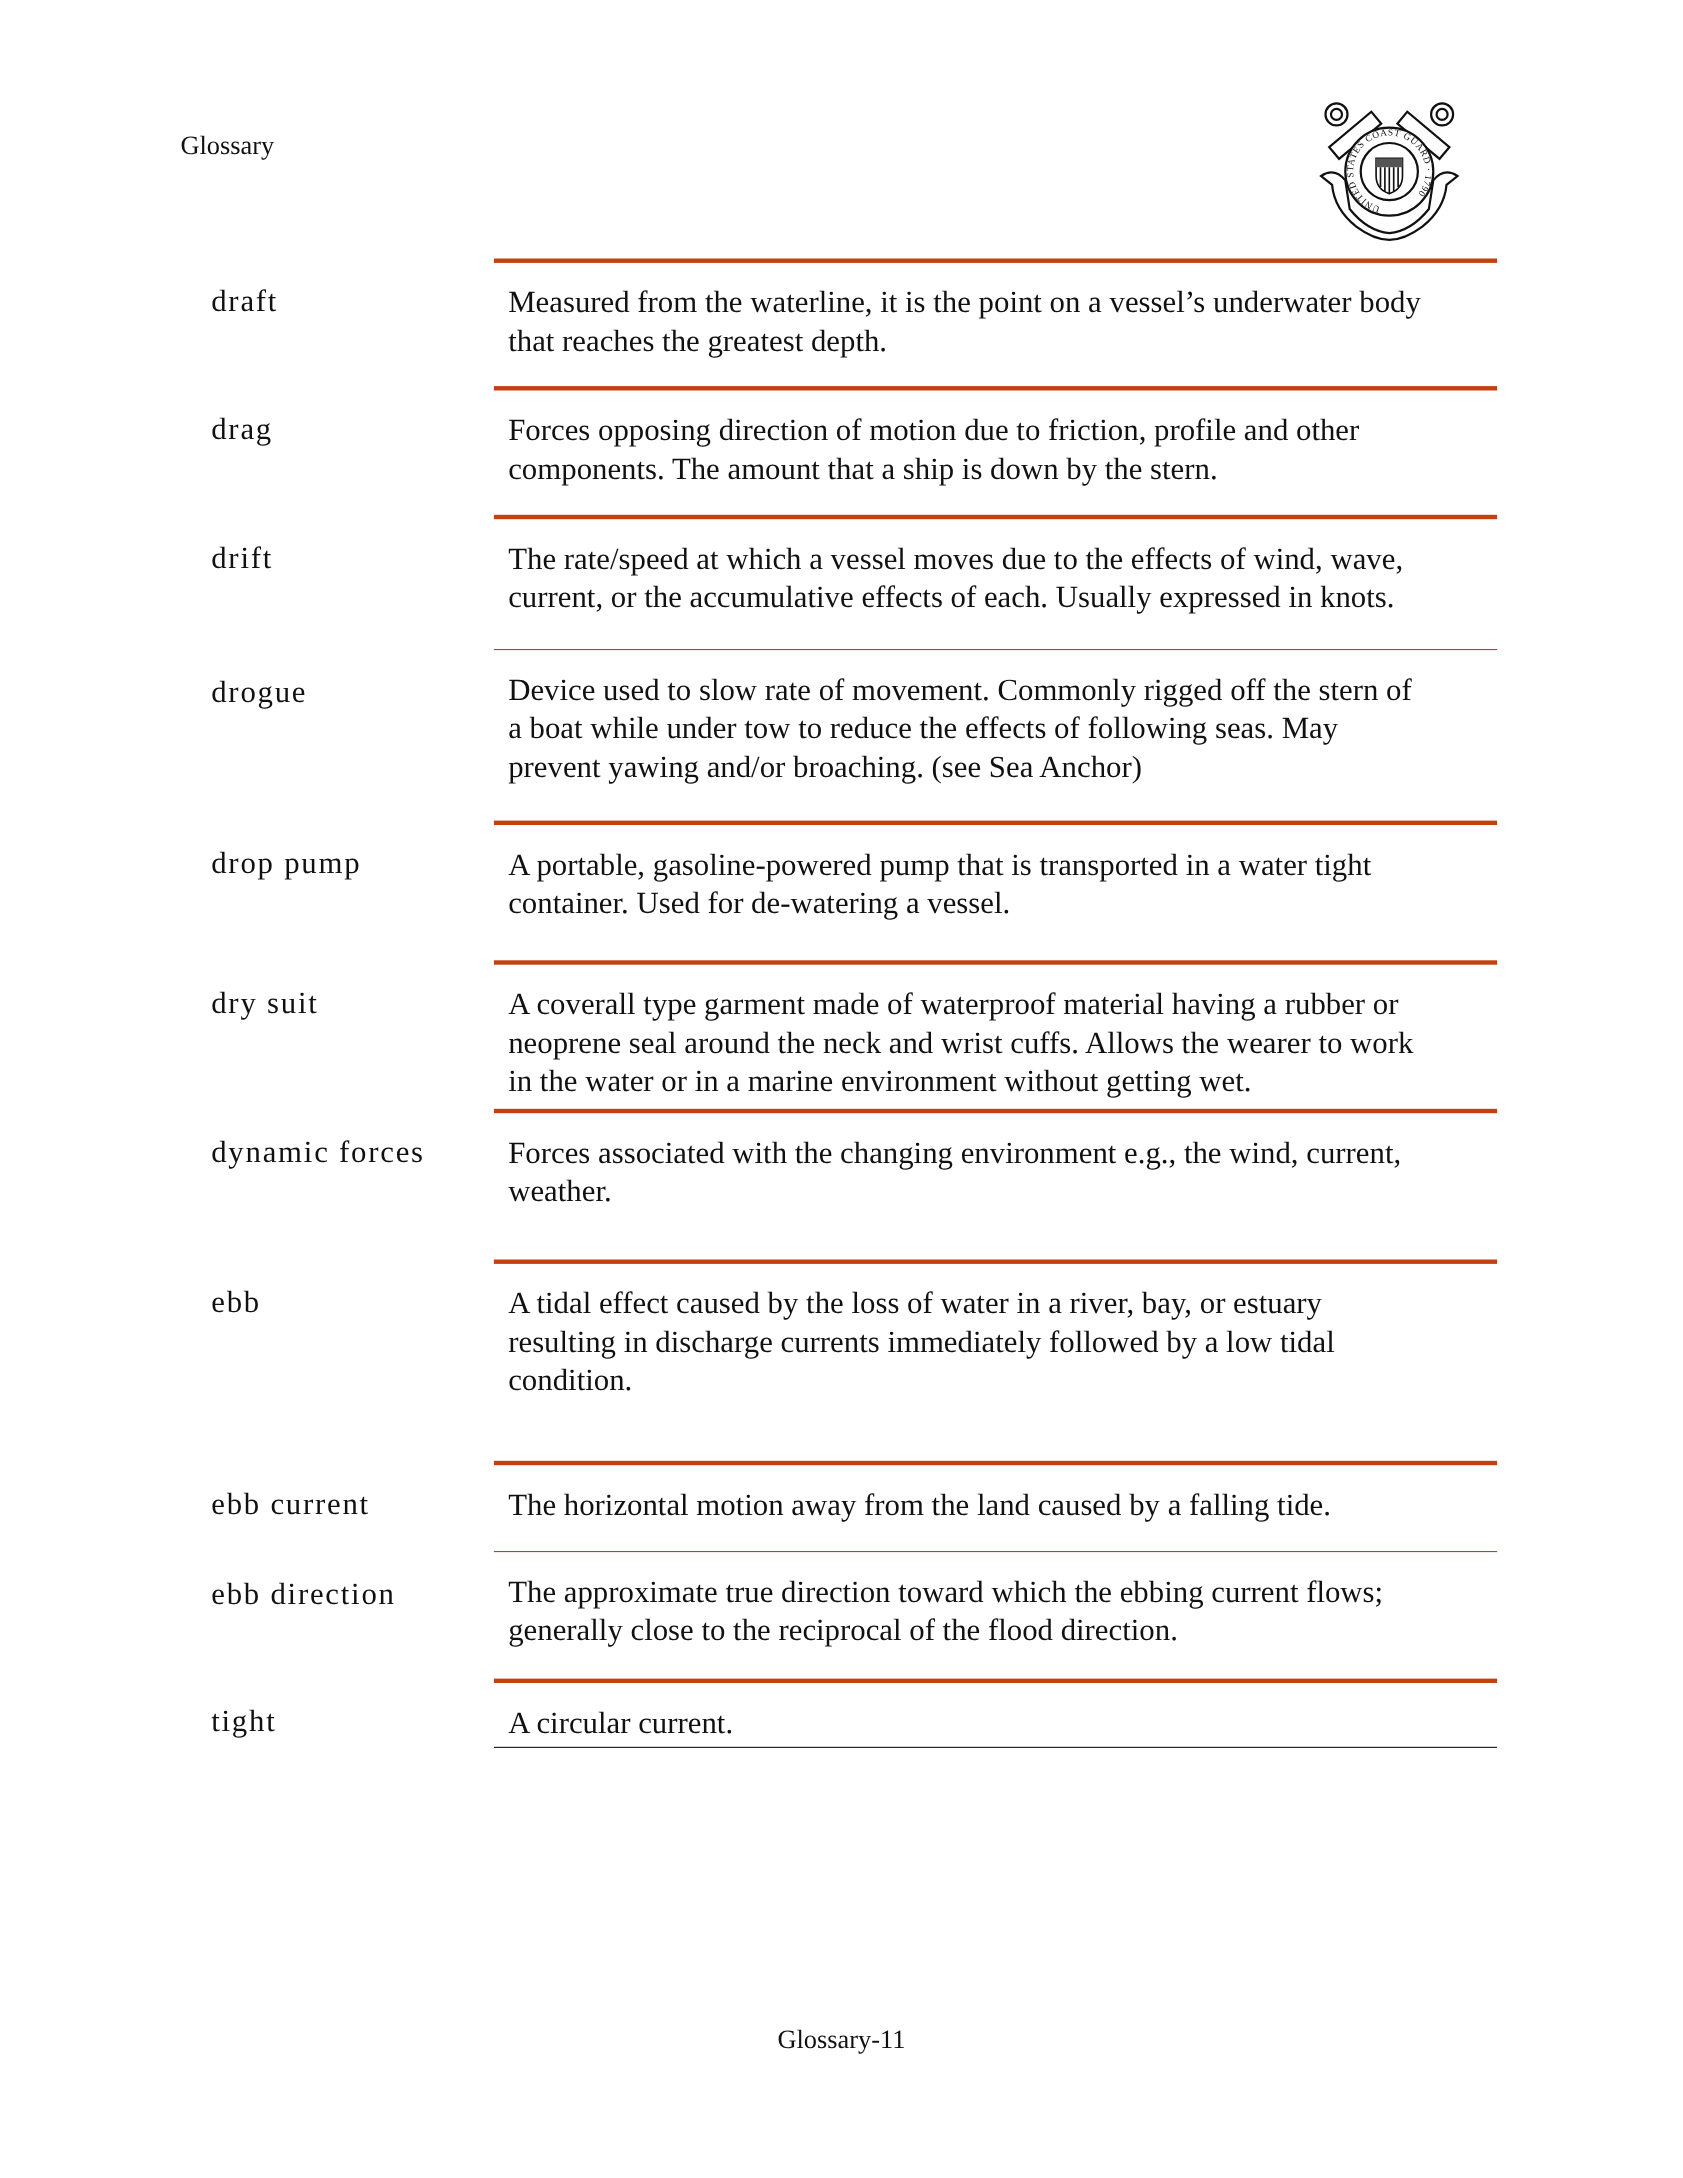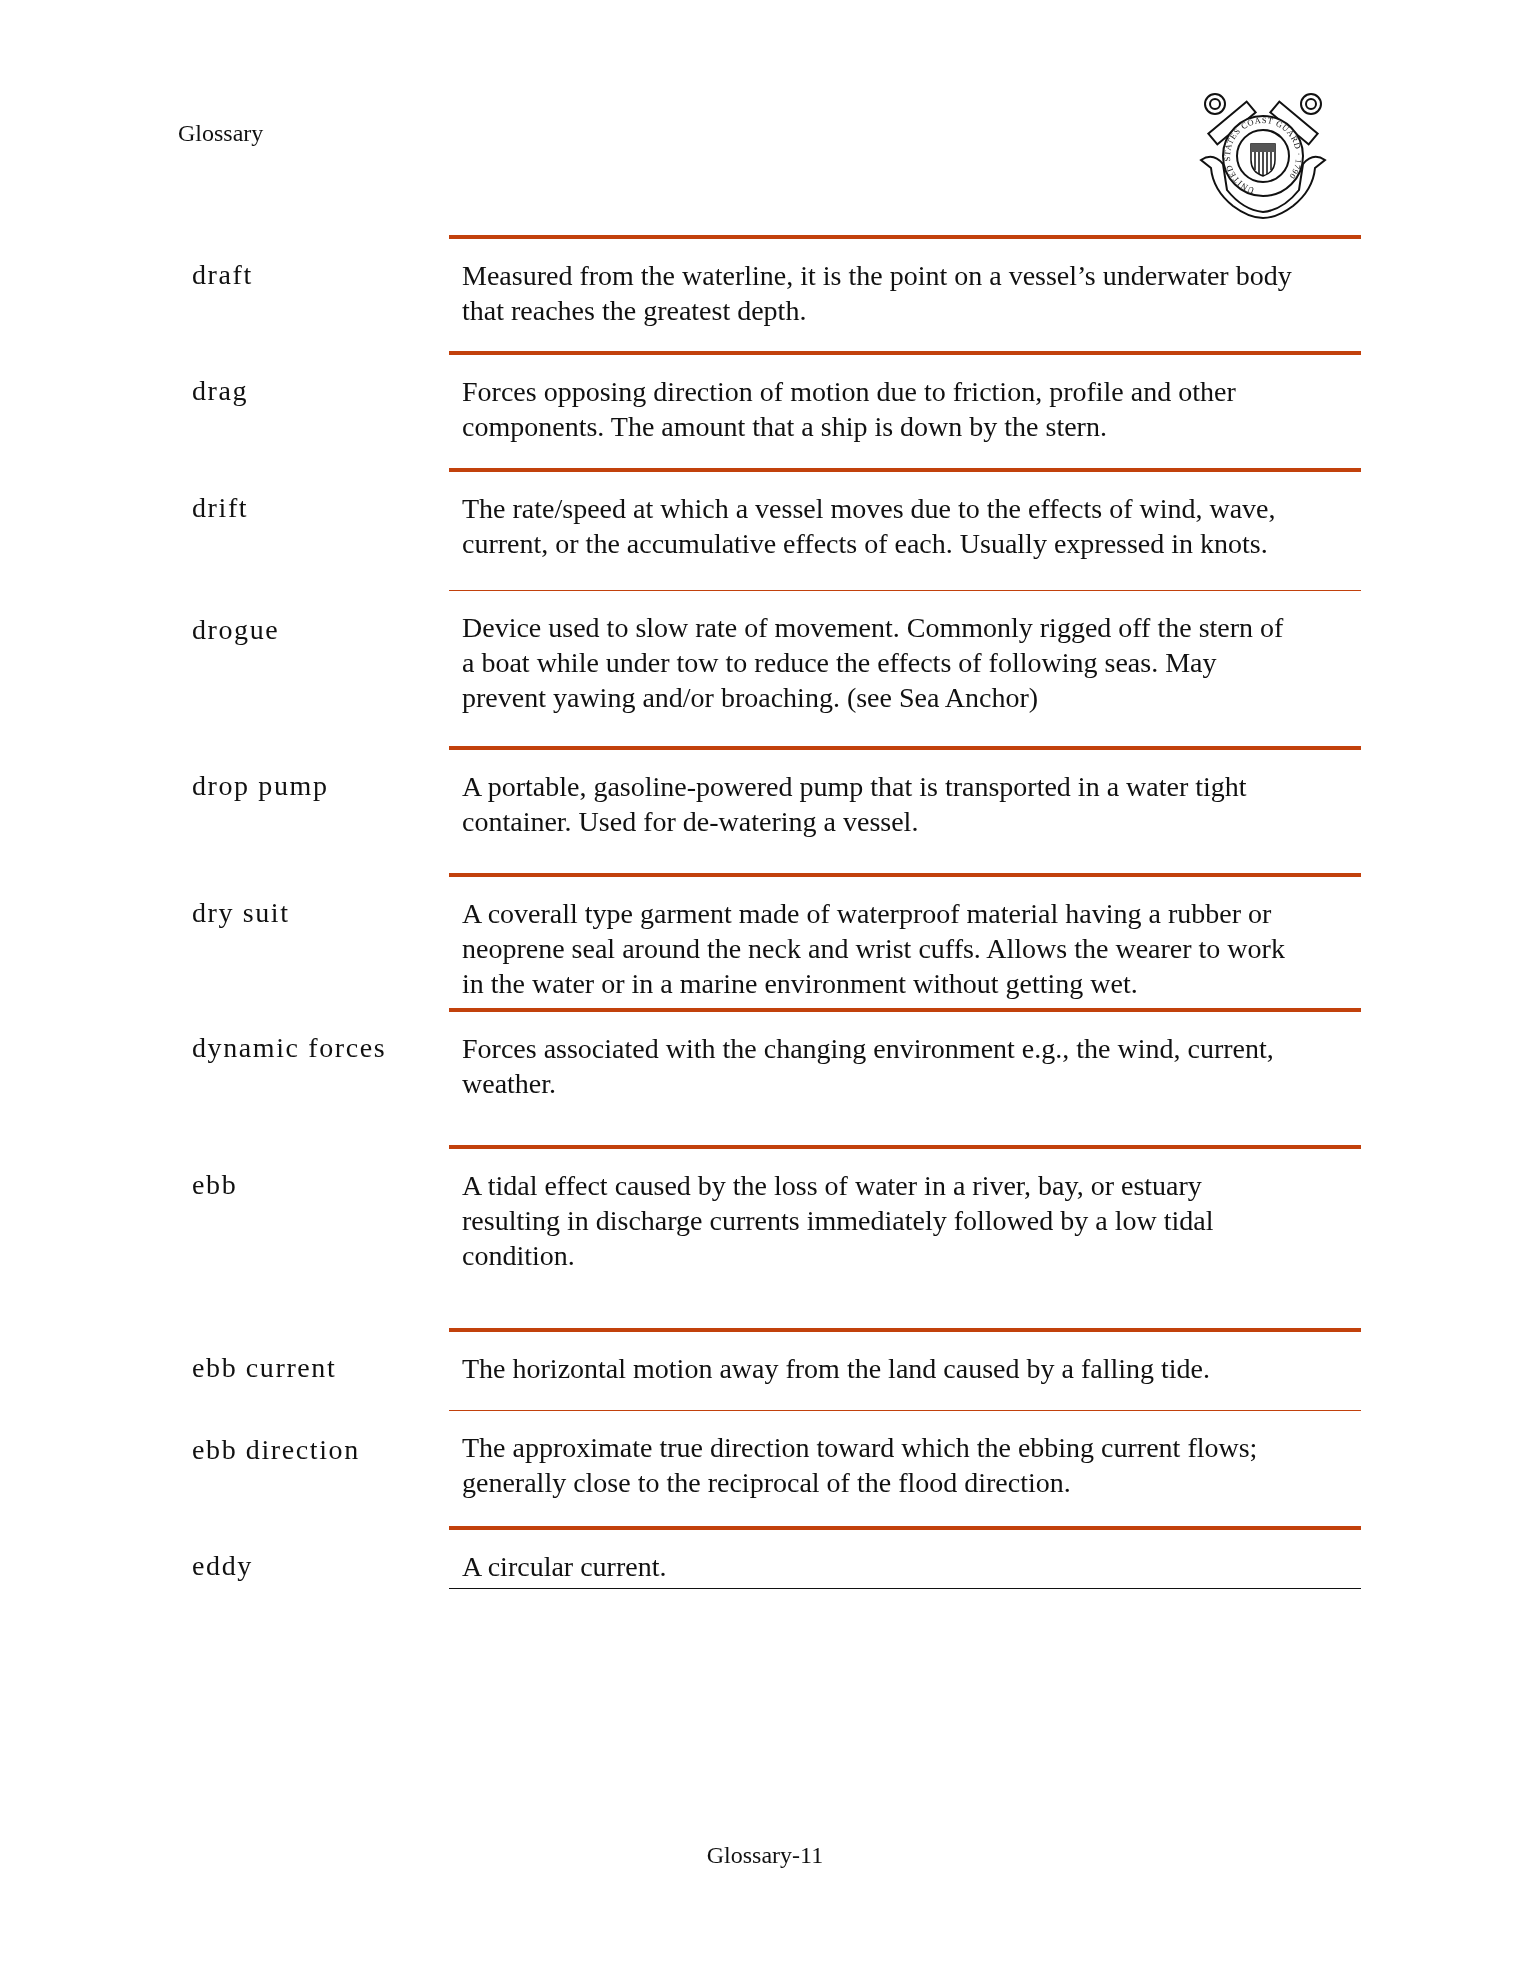--- a/index.html
+++ b/index.html
@@ -1,21 +1,21 @@
 <!DOCTYPE html>
 <html><head>
 <meta charset="utf-8">
 <style>
   html, body { margin: 0; padding: 0; background: #ffffff; }
   body {
     width: 1530px; height: 1980px; position: relative; overflow: hidden;
     font-family: "Liberation Serif", "DejaVu Serif", serif; color: #111;
   }
   .header-title {
-    position: absolute; left: 178px; top: 118px;
+    position: absolute; left: 164px; top: 118px;
     font-size: 24px; line-height: 30px; text-align: right;
   }
   .seal {
     position: absolute; left: 1193px; top: 90px; width: 140px; height: 130px;
   }
   .glossary {
     position: absolute; left: 0; top: 235px; width: 1530px;
   }
   .entry {
     position: relative;
@@ -161,21 +161,21 @@
 
   <div class="entry" style="height:116px">
     <div class="term">ebb direction</div>
     <div class="def-col thin">
       <span class="def-line">The approximate true direction toward which the ebbing current flows;</span>
       <span class="def-line">generally close to the reciprocal of the flood direction.</span>
     </div>
   </div>
 
   <div class="entry" style="height:102px">
-    <div class="term">eddy</div>
+    <div class="term">tight</div>
     <div class="def-col">
       <span class="def-line">A circular current.</span>
     </div>
   </div>
 
 </div>
 
 <div class="bottom-rule" style="top:1588px"></div>
 
 <div class="footer">Glossary-11</div>

